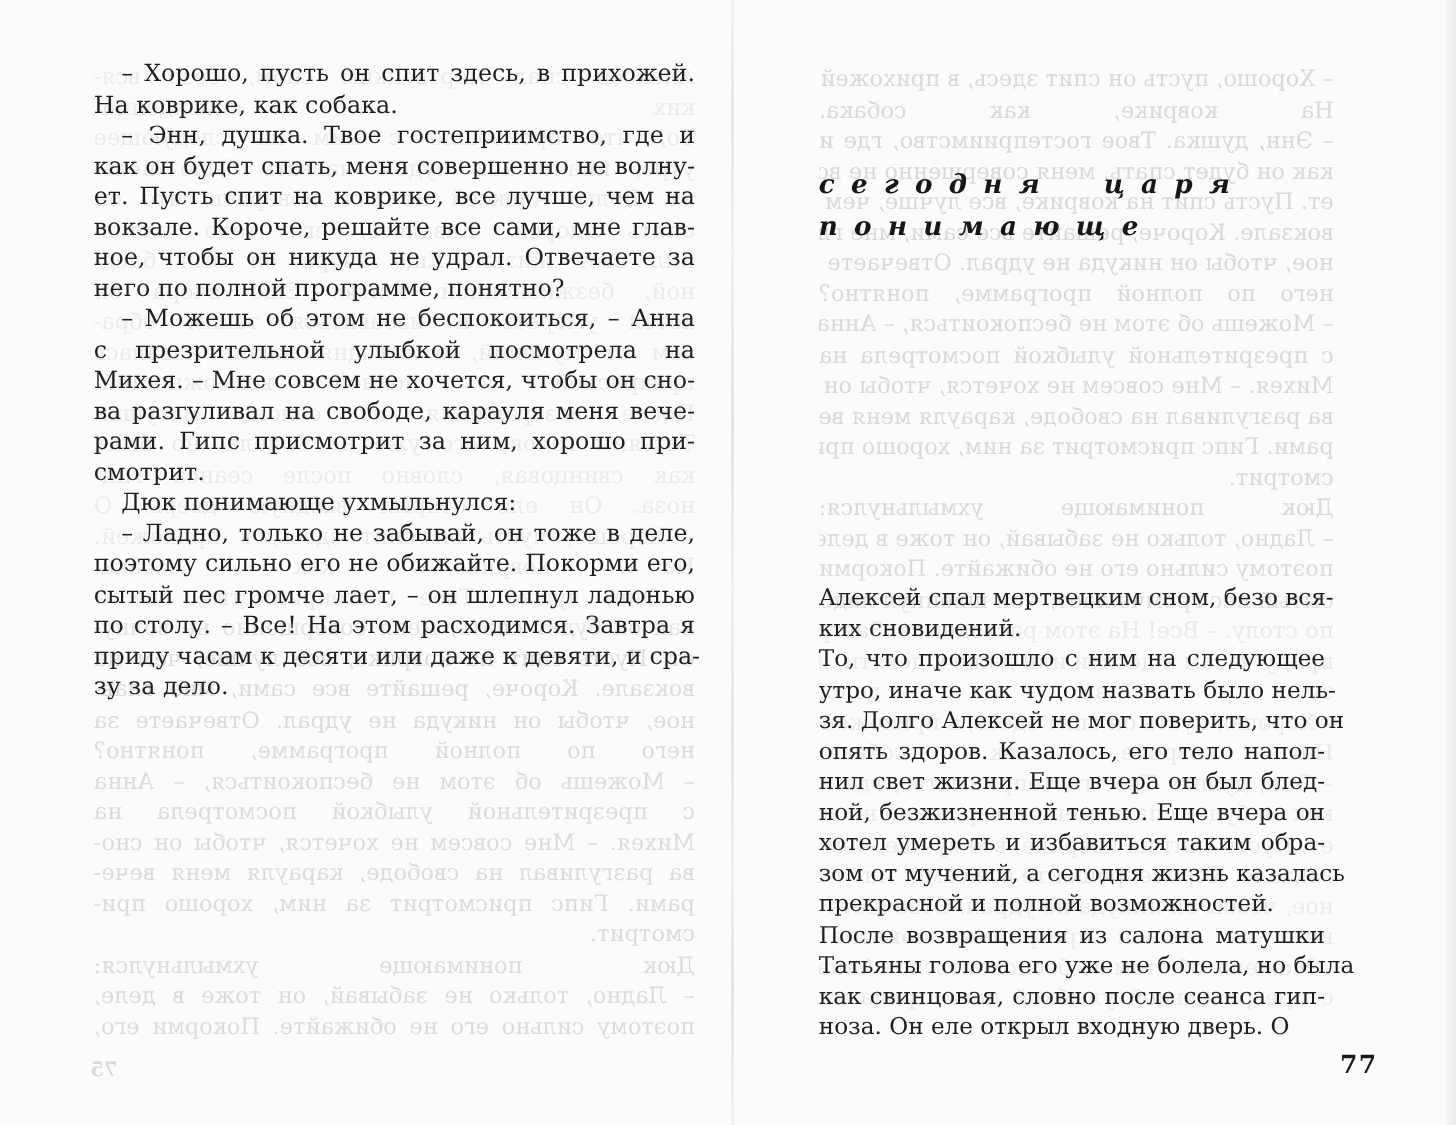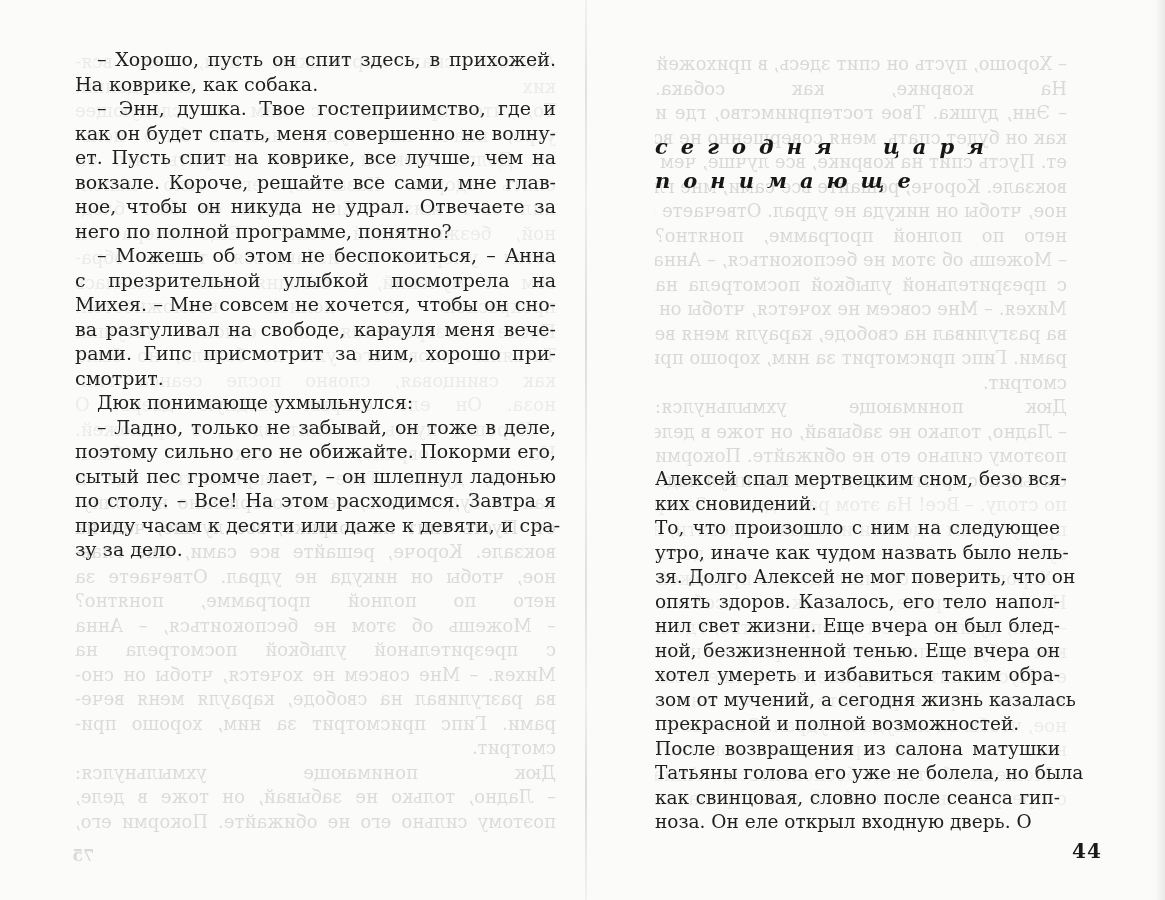--- a/index.html
+++ b/index.html
@@ -219,18 +219,18 @@
           <div class="line">зом от мучений, а сегодня жизнь казалась</div>
           <div class="line last">прекрасной и полной возможностей.</div>
         </div>
         <div class="para">
           <div class="line first">После возвращения из салона матушки</div>
           <div class="line">Татьяны голова его уже не болела, но была</div>
           <div class="line">как свинцовая, словно после сеанса гип-</div>
           <div class="line last">ноза. Он еле открыл входную дверь. О</div>
         </div>
       </div>
-    <div class="folio">44</div>
+    <div class="folio">77</div>
   </div>
 
   <div class="gutter"></div>
   <div class="edge-shadow"></div>
 </div>
 
 </body></html>

